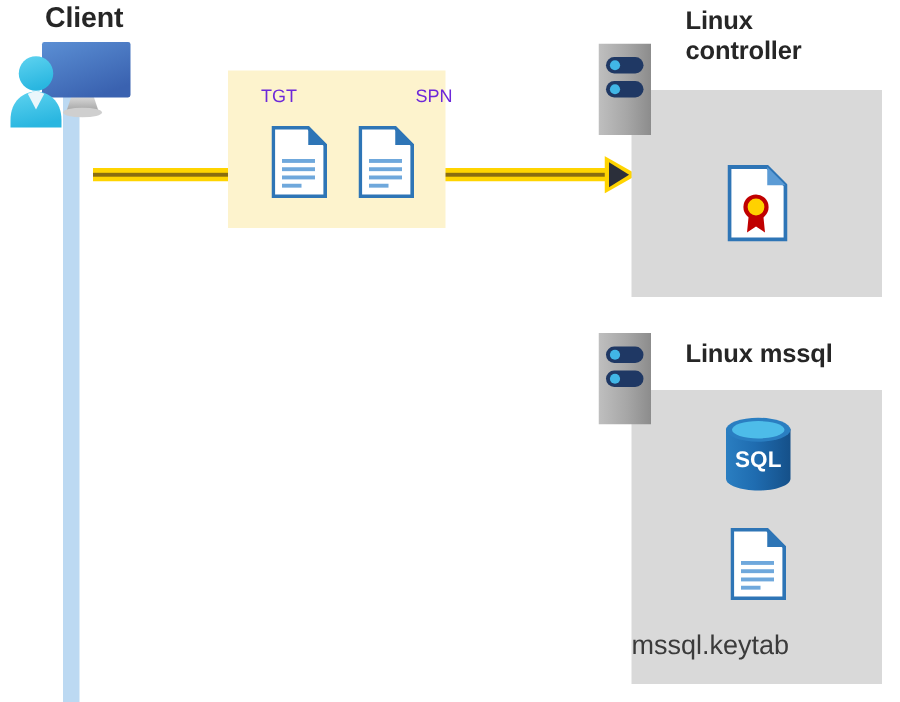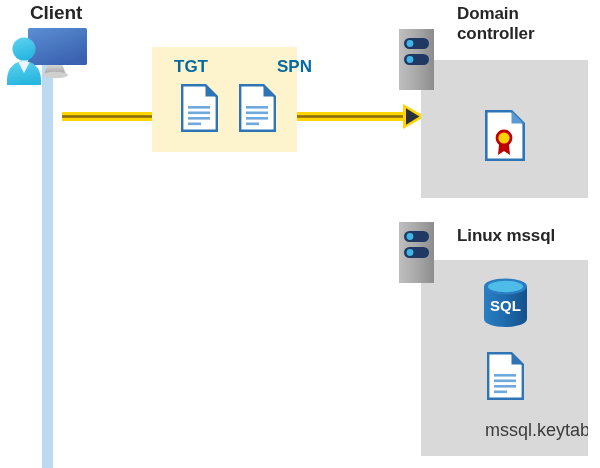--- a/index.html
+++ b/index.html
@@ -59,23 +59,23 @@
     position: absolute;
     left: 152px;
     top: 47px;
     width: 145px;
     height: 105px;
     background: #fdf3cd;
   }
   .token-caption {
     position: absolute;
     top: 10px;
-    font-size: 17px;
-    color: #0369a1;
-    font-weight: bold;
+    font-size: 12px;
+    color: #6d28d9;
+    font-weight: normal;
   }
   #tgt-caption { left: 22px; }
   #spn-caption { left: 85px; margin-left: 40px; }
 
   
   #arrow-line {
     position: absolute;
     left: 62px;
     top: 112px;
     width: 349px;
@@ -99,21 +99,21 @@
   #linux-server-icon { left: 399px; top: 222px; width: 35px;  height: 61px; }
   #cert-icon     { left: 485px; top: 110px; width: 40px;  height: 51px; }
   #sql-icon      { left: 482px; top: 277px; width: 47px;  height: 51px; }
   #keytab-icon   { left: 487px; top: 352px; width: 37px;  height: 48px; }
 
   #keytab-label {
     position: absolute;
     left: 421px;
     top: 420px;
     width: 169px;
-    text-align: right;
+    text-align: left;
     font-size: 18px;
     color: #3b3b3b;
   }
 </style>
 </head>
 <body>
 
 <div id="canvas">
 
   <div id="client-lifeline" class="abs"></div>
@@ -175,21 +175,21 @@
     <path d="M1.2 1.2 H24.5 L35.8 12.6 V46.8 H1.2 Z" fill="#ffffff" stroke="#2e75b6" stroke-width="2.4"></path>
     <path d="M24.5 1.2 L35.8 12.6 H24.5 Z" fill="#2e75b6"></path>
     <rect x="7" y="22" width="22" height="2.6" fill="#6fa8dc"></rect>
     <rect x="7" y="27.5" width="22" height="2.6" fill="#6fa8dc"></rect>
     <rect x="7" y="33" width="22" height="2.6" fill="#6fa8dc"></rect>
     <rect x="7" y="38.5" width="13" height="2.6" fill="#6fa8dc"></rect>
   </svg>
 
   <div id="dc-panel" class="gray-panel"></div>
 
-  <div id="dc-label" class="heading nosel">Domain
+  <div id="dc-label" class="heading nosel">Linux
 controller</div>
 
   <svg id="dc-server-icon" class="icon" viewBox="0 0 35 61">
     <defs>
       <linearGradient id="srvGrad1" x1="0" y1="0" x2="1" y2="0">
         <stop offset="0%" stop-color="#bfbfbf"></stop>
         <stop offset="55%" stop-color="#a6a6a6"></stop>
         <stop offset="100%" stop-color="#8c8c8c"></stop>
       </linearGradient>
     </defs>

